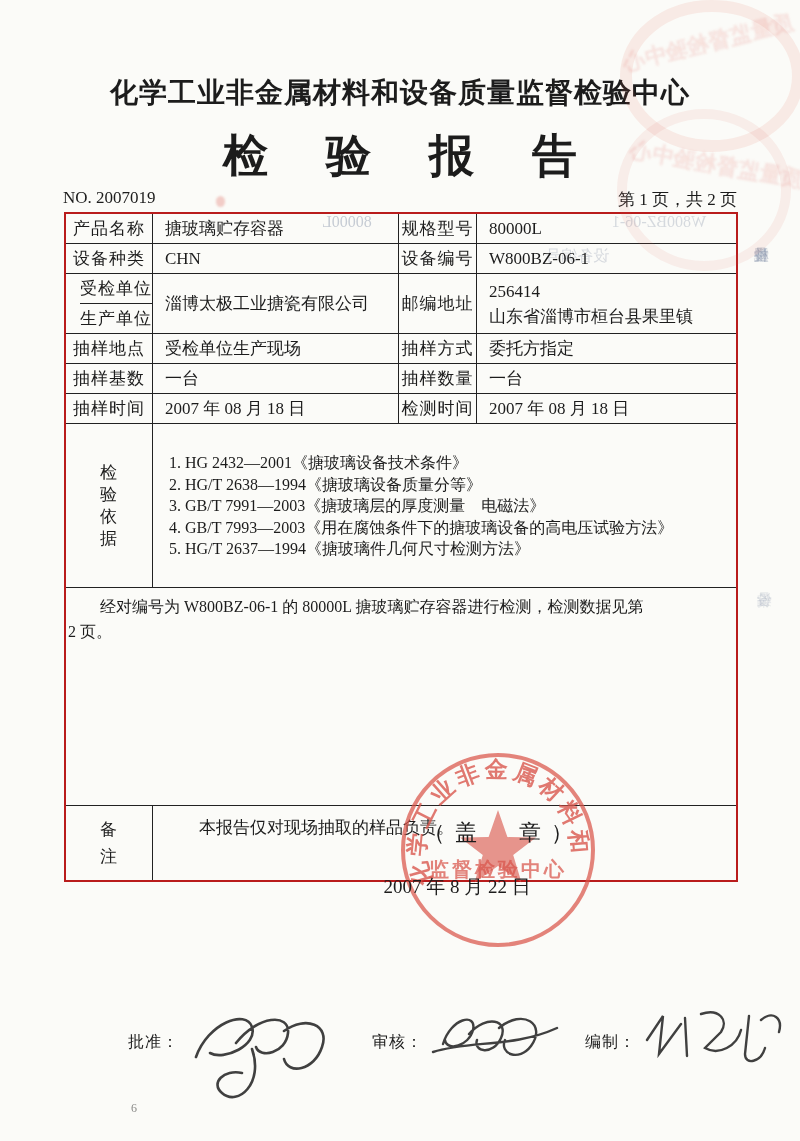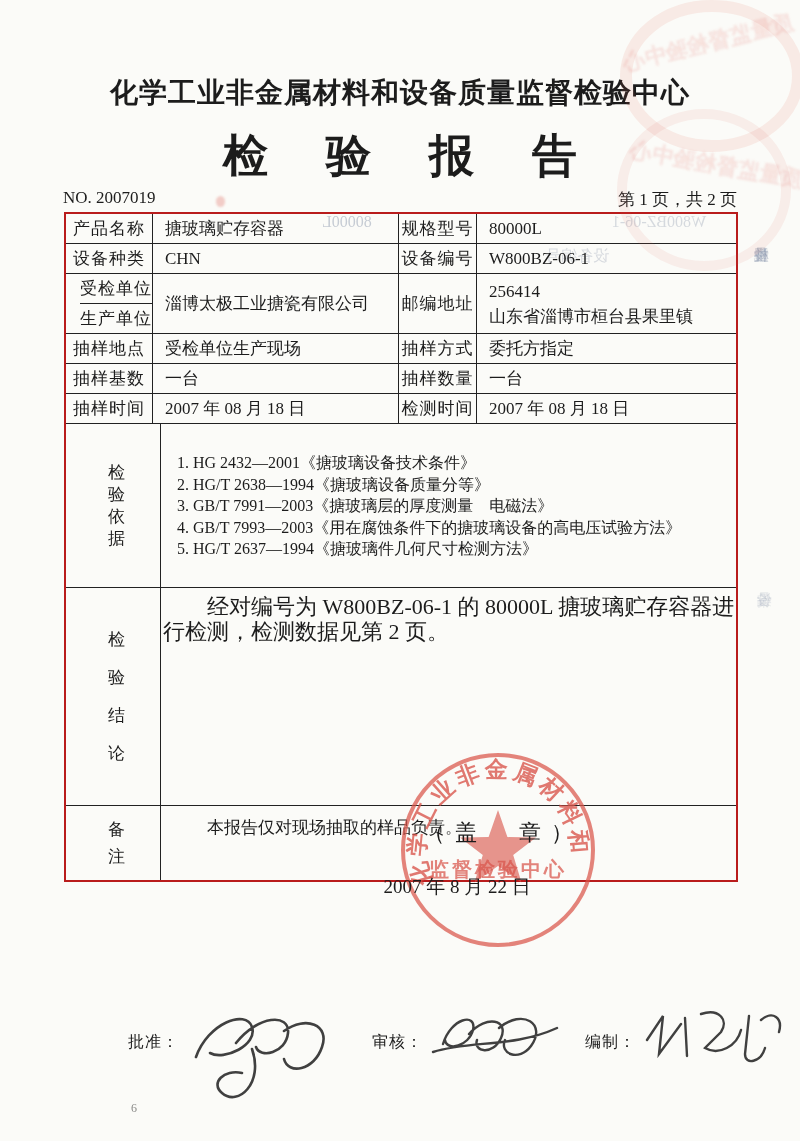--- a/index.html
+++ b/index.html
@@ -26,30 +26,30 @@
   .cell{box-sizing:border-box;border-right:1.5px solid #222;display:flex;
     align-items:center;font-size:17px;overflow:hidden;}
   .c1{width:87px;justify-content:center;letter-spacing:1px;}
   .c2{width:246px;padding-left:12px;}
   .c3{width:78px;justify-content:center;letter-spacing:1px;}
   .c4{flex:1;border-right:none;padding-left:12px;}
   .dbl{flex-direction:column;align-items:flex-end;padding:0;}
   .half{height:50%;display:flex;align-items:center;justify-content:center;box-sizing:border-box;}
   .half:first-child{border-bottom:1.5px solid #222;}
   .two-line{flex-direction:column;align-items:flex-start;justify-content:center;line-height:25px;}
-  .vwrap{margin-left:8px;}
+  .vwrap{}
   .vl{display:inline-block;width:1.25em;text-align:center;}
   .lh22{line-height:22px;}
   .lh38{line-height:38px;}
   .lh27{line-height:27px;}
   .content{flex:1;border-right:none;display:block;}
   .basis-content{padding:28px 0 0 16px;font-size:16px;line-height:21.5px;}
   .items-content{padding:22px 0 0 16px;font-size:16px;line-height:21.5px;}
   .concl-content{position:relative;display:block;}
-  .concl-text{margin:6px 6px 0 0;width:578px;font-size:22px;line-height:25px;
+  .concl-text{margin:6px 6px 0 0;width:578px;font-size:16px;line-height:25px;
     text-indent:2em;padding-left:2px;}
   .remark-content{padding-top:10px;display:block;}
   .remark-text{font-size:17px;text-indent:2em;padding-left:12px;}
 
   
   .overlay{position:absolute;left:0;top:0;width:800px;height:1141px;pointer-events:none;}
   .seal-caption{position:absolute;top:818px;left:408px;width:190px;text-align:center;
     font-size:22px;letter-spacing:10px;}
   .concl-date{position:absolute;top:874px;left:362px;width:190px;text-align:center;
     font-size:19px;}
@@ -148,23 +148,20 @@
         <div>1. HG 2432—2001《搪玻璃设备技术条件》</div>
         <div>2. HG/T 2638—1994《搪玻璃设备质量分等》</div>
         <div>3. GB/T 7991—2003《搪玻璃层的厚度测量　电磁法》</div>
         <div>4. GB/T 7993—2003《用在腐蚀条件下的搪玻璃设备的高电压试验方法》</div>
         <div>5. HG/T 2637—1994《搪玻璃件几何尺寸检测方法》</div>
       </div>
     </div>
 
 
     <div class="row" style="height:218px">
-      <div class="cell c1 vwrap">
-        <span class="vl lh38">检验结论</span>
-      </div>
       <div class="cell content concl-content">
         <div class="concl-text">经对编号为 W800BZ-06-1 的 80000L 搪玻璃贮存容器进行检测，检测数据见第 2 页。</div>
       </div>
     </div>
 
     <div class="row" style="height:74px">
       <div class="cell c1 vwrap">
         <span class="vl lh27">备注</span>
       </div>
       <div class="cell content remark-content">

